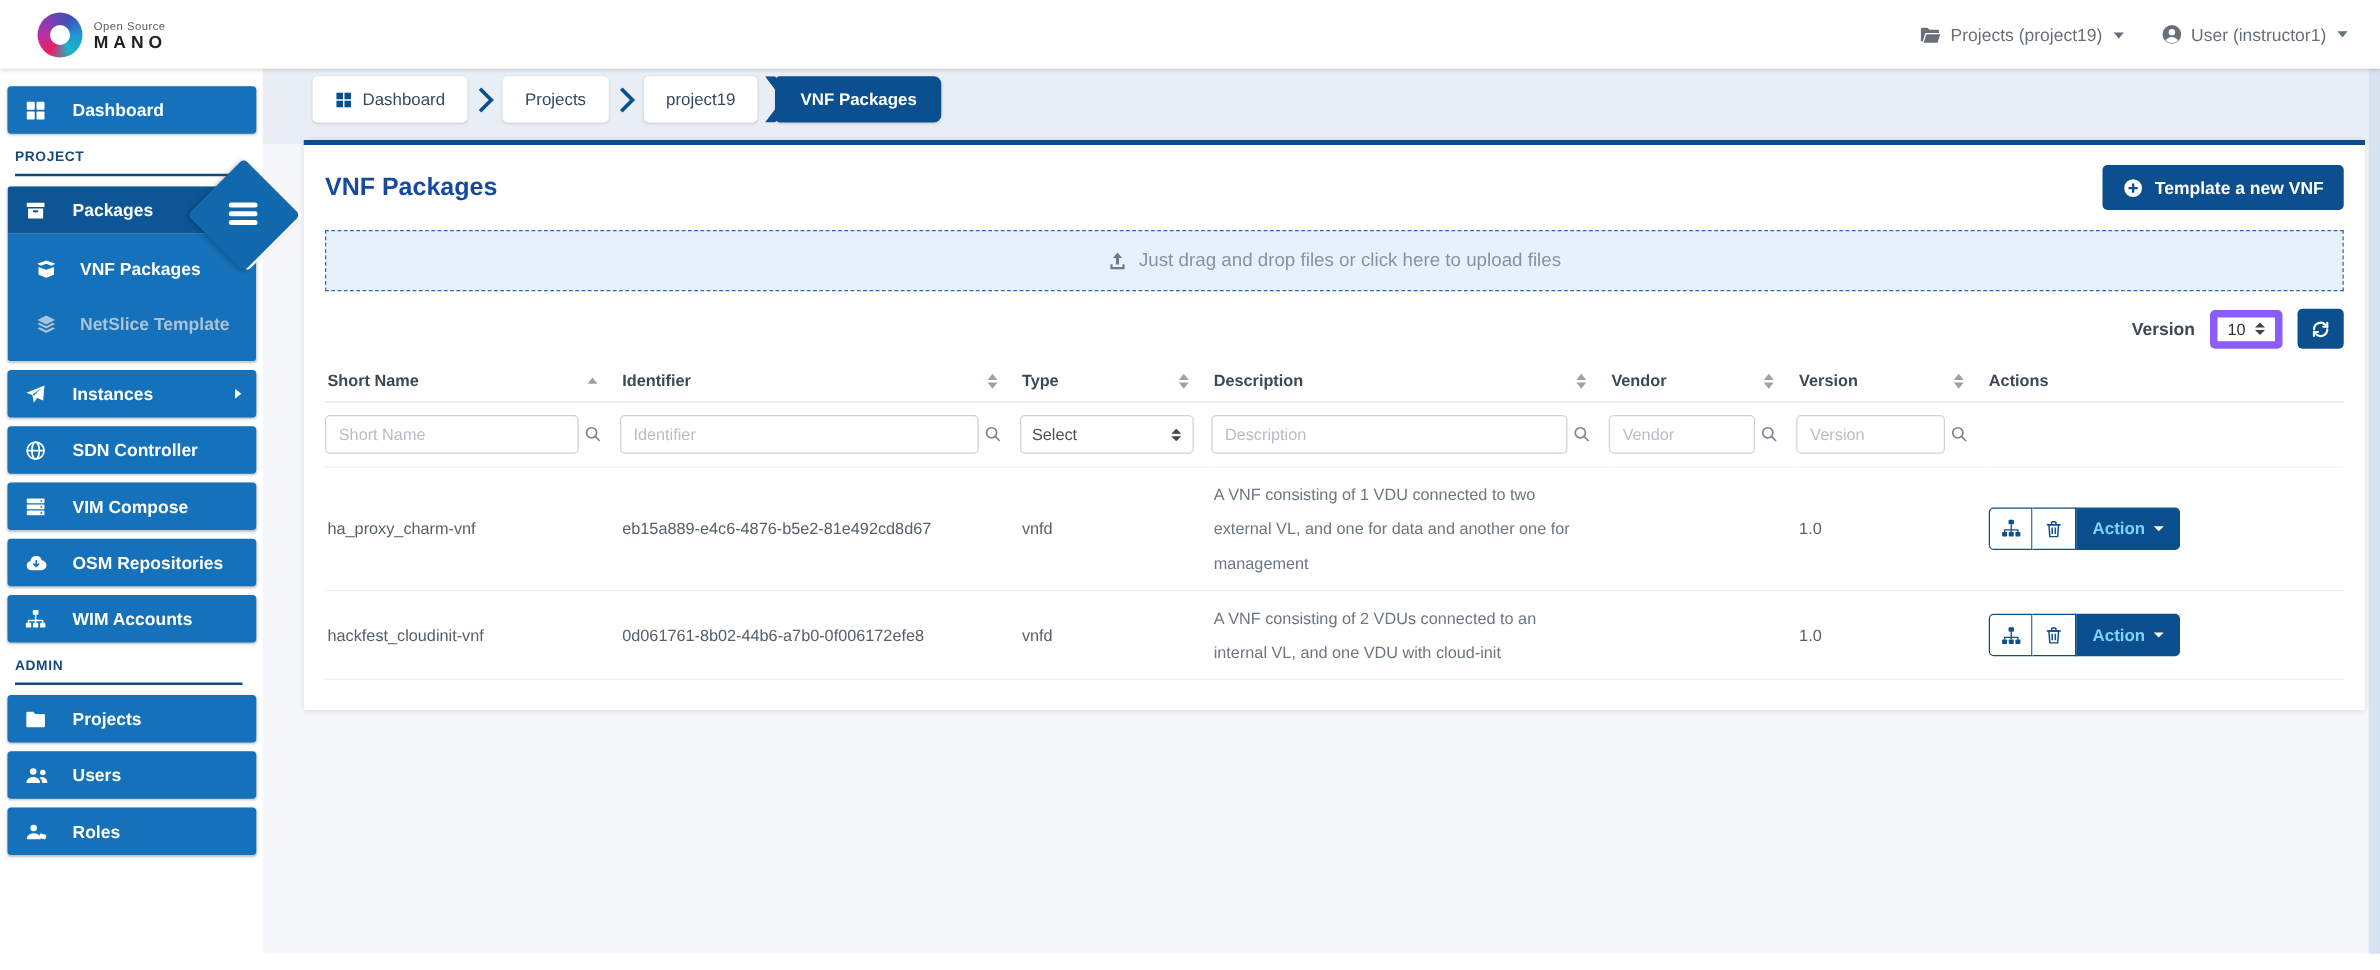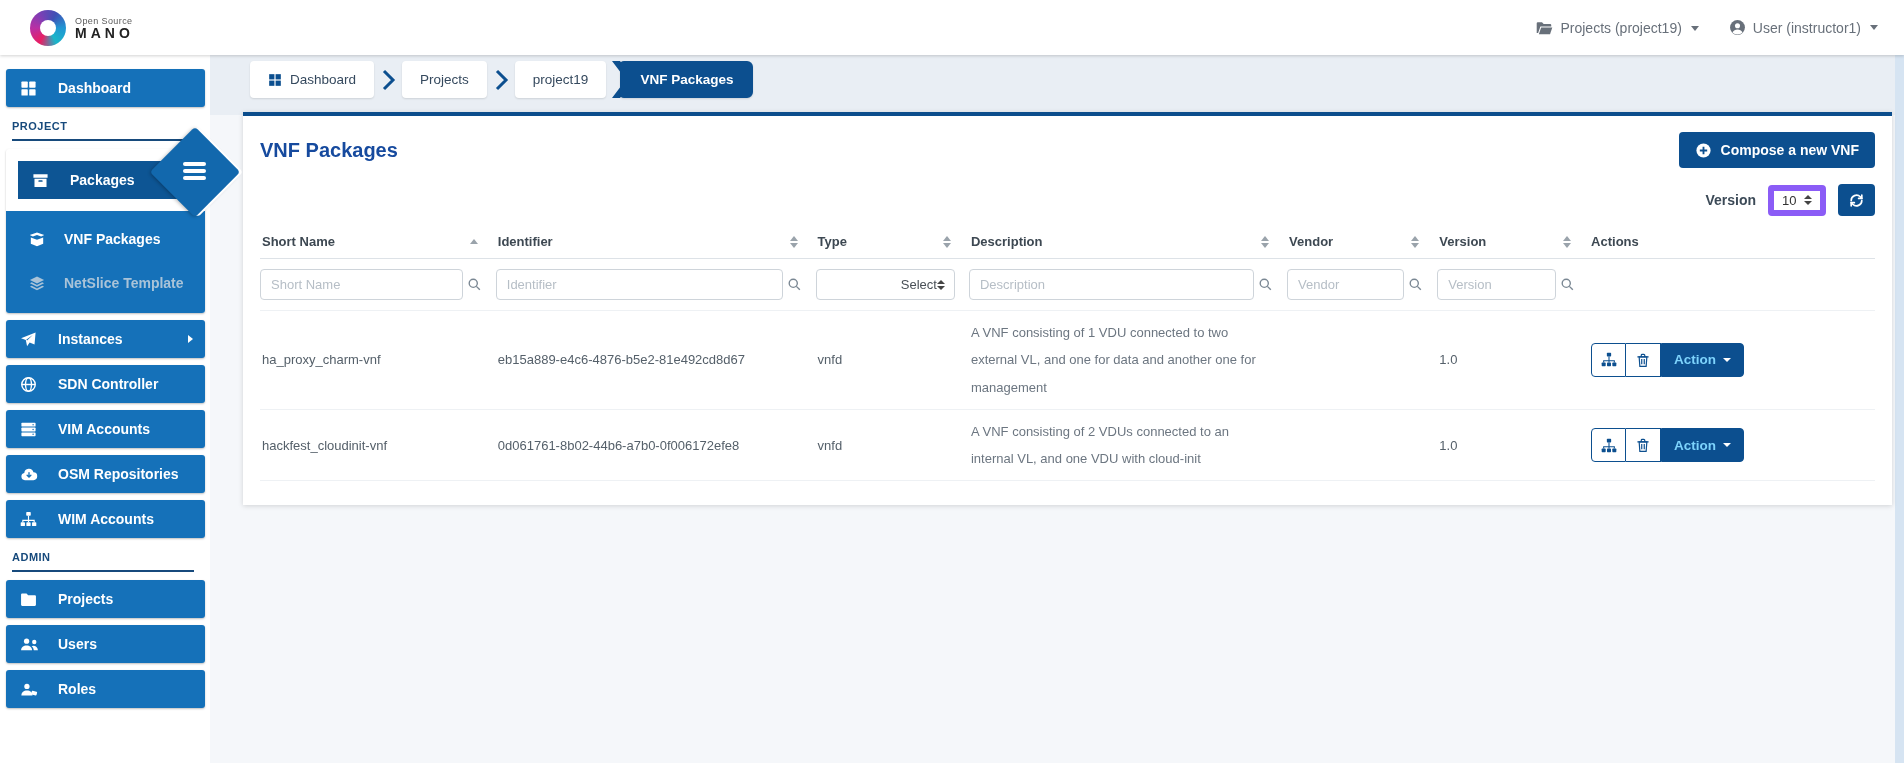--- a/index.html
+++ b/index.html
@@ -44,21 +44,21 @@
   
   .side-item{height:38px;margin:0 5px 7px 6px;border-radius:3px;background:var(--blue);
              display:flex;align-items:center;color:#fff;font-weight:bold;font-size:14px;
              padding:0 12px 0 14px;cursor:pointer;box-shadow:0 1px 2px rgba(0,0,0,.25)}
   .side-item .s-icon{width:30px;display:flex;justify-content:flex-start;color:#fff}
   .side-item .s-label{flex:1;padding-left:8px}
   .sec-label{color:#174a7c;font-size:11px;font-weight:bold;letter-spacing:.5px;
              margin:13px 16px 0 12px;padding-bottom:7px;border-bottom:2px solid #174a7c}
   .sec-label{margin-bottom:8px}
   .side-group{margin:0 5px 7px 6px;border-radius:3px;overflow:hidden;box-shadow:0 1px 2px rgba(0,0,0,.25)}
-  .side-group .head{margin:12px;border-radius:0;background:var(--navy2);box-shadow:none}
+  .side-group .head{margin:0;border-radius:0;background:var(--navy2);box-shadow:none}
   .sub-wrap{background:var(--blue);padding:6px 0 8px}
   .sub-item{height:44px;display:flex;align-items:center;color:#fff;font-size:14px;font-weight:bold;
             padding:0 12px 0 22px;cursor:pointer}
   .sub-item .s-icon{width:28px;color:#fff}
   .sub-item .s-label{padding-left:8px}
   .sub-item.muted{color:var(--muted-sub)}
   .sub-item.muted .s-icon{color:var(--muted-sub)}
   .chev-r{width:0;height:0;border-top:4.5px solid transparent;border-bottom:4.5px solid transparent;
           border-left:5.5px solid #fff}
   .chev-d{width:0;height:0;border-left:4.5px solid transparent;border-right:4.5px solid transparent;
@@ -110,21 +110,21 @@
   .sort .t-up{width:0;height:0;border-left:4px solid transparent;border-right:4px solid transparent;
               border-bottom:5px solid #9aa3ab}
   .sort .t-dn{width:0;height:0;border-left:4px solid transparent;border-right:4px solid transparent;
               border-top:5px solid #9aa3ab}
   tr.filters td{padding:10px 14px 10px 0;border-bottom:1px solid #eef1f4}
   .filter-wrap{display:flex;align-items:center;gap:4px}
   .filter-input{flex:1;min-width:0;height:31px;border:1px solid #ced4da;border-radius:4px;padding:0 10px;
                 font-size:13px;font-family:inherit;color:#444}
   .filter-input::placeholder{color:#b6bec6}
   .search-btn{color:#7a8793;background:none;border:none;cursor:pointer;padding:0;display:flex}
-  .filter-select{display:flex;align-items:center;justify-content:flex-end;height:31px;flex:1;
+  .filter-select{display:flex;align-items:center;justify-content:space-between;height:31px;flex:1;
                  border:1px solid #ced4da;border-radius:4px;background:#fff;padding:0 9px;color:#495057;cursor:pointer}
   tbody td{padding:13px 14px 13px 2px;border-bottom:1px solid #eef1f4;color:var(--txt);font-size:13px;
            vertical-align:middle}
   td.desc{color:var(--txt-soft);line-height:2.1;padding-top:8px;padding-bottom:8px}
   .btn-group{display:flex}
   .btn-icon{width:35px;height:34px;background:#fff;border:1px solid var(--navy);display:flex;
             align-items:center;justify-content:center;color:var(--navy);cursor:pointer}
   .btn-icon.first{border-radius:4px 0 0 4px}
   .btn-icon + .btn-icon{border-left:none}
   .btn-action{height:34px;background:var(--navy);color:#7dd3fc;border:1px solid var(--navy);
@@ -246,21 +246,21 @@
       <span class="s-icon">
         <svg width="17" height="17" viewBox="0 0 24 24" fill="currentColor">
             <rect x="2" y="2.5" width="20" height="5.4" rx="1"></rect>
             <rect x="2" y="9.3" width="20" height="5.4" rx="1"></rect>
             <rect x="2" y="16.1" width="20" height="5.4" rx="1"></rect>
             <circle cx="18.5" cy="5.2" r="1" fill="#1571b9"></circle>
             <circle cx="18.5" cy="12" r="1" fill="#1571b9"></circle>
             <circle cx="18.5" cy="18.8" r="1" fill="#1571b9"></circle>
           </svg>
       </span>
-      <span class="s-label">VIM Accounts</span>
+      <span class="s-label">VIM Compose</span>
     </div>
 
 
     <div class="side-item">
       <span class="s-icon">
         <svg width="18" height="15" viewBox="0 0 24 20" fill="currentColor">
             <path d="M6.5 17.5a4.8 4.8 0 0 1-.8-9.5A6.2 6.2 0 0 1 17.9 7a4.6 4.6 0 0 1-.4 10.5z"></path>
             <path d="M12 7.5v6M12 13.5l-2.5-2.5M12 13.5l2.5-2.5" stroke="#1571b9" stroke-width="1.8" fill="none" stroke-linecap="round"></path>
           </svg>
       </span>
@@ -366,24 +366,33 @@
     <section class="card">
       <div class="card-head">
         <h1 class="page-title">VNF Packages</h1>
         <button class="btn-primary">
           <span>
             <svg width="17" height="17" viewBox="0 0 24 24">
                 <circle cx="12" cy="12" r="10" fill="#fff"></circle>
                 <path d="M12 6.8v10.4M6.8 12h10.4" stroke="#0c4f8f" stroke-width="2.6"></path>
               </svg>
           </span>
-          <span>Compose a new VNF</span>
+          <span>Template a new VNF</span>
         </button>
       </div>
 
+      <div class="dropzone">
+        <span>
+          <svg width="16" height="16" viewBox="0 0 24 24" fill="#6d7a88">
+              <path d="M12 1.5 17.5 8h-3.6v8h-3.8V8H6.5z"></path>
+              <path d="M3.5 15.5v6h17v-6h-2.6v3.4H6.1v-3.4z"></path>
+            </svg>
+        </span>
+        <span>Just drag and drop files or click here to upload files</span>
+      </div>
 
       <div class="entries-row">
         <span class="entries-label">Version</span>
         <div class="mini-select">
           <span>10</span>
           <span class="stepper">
               <span class="up"></span>
               <span class="dn"></span>
             </span>
         </div>

